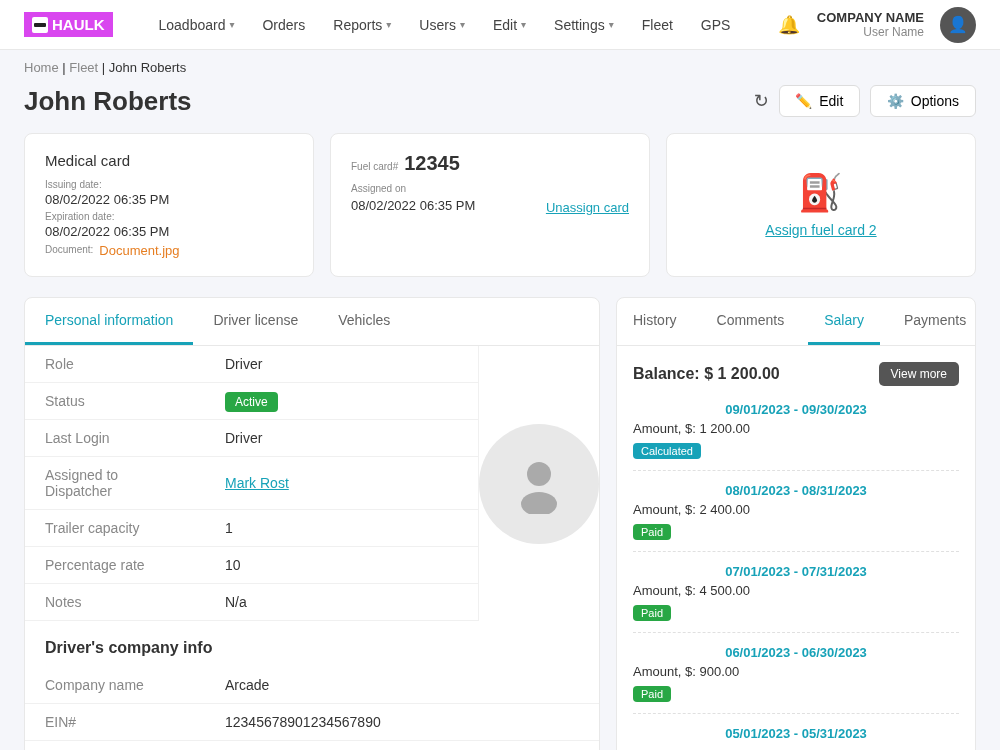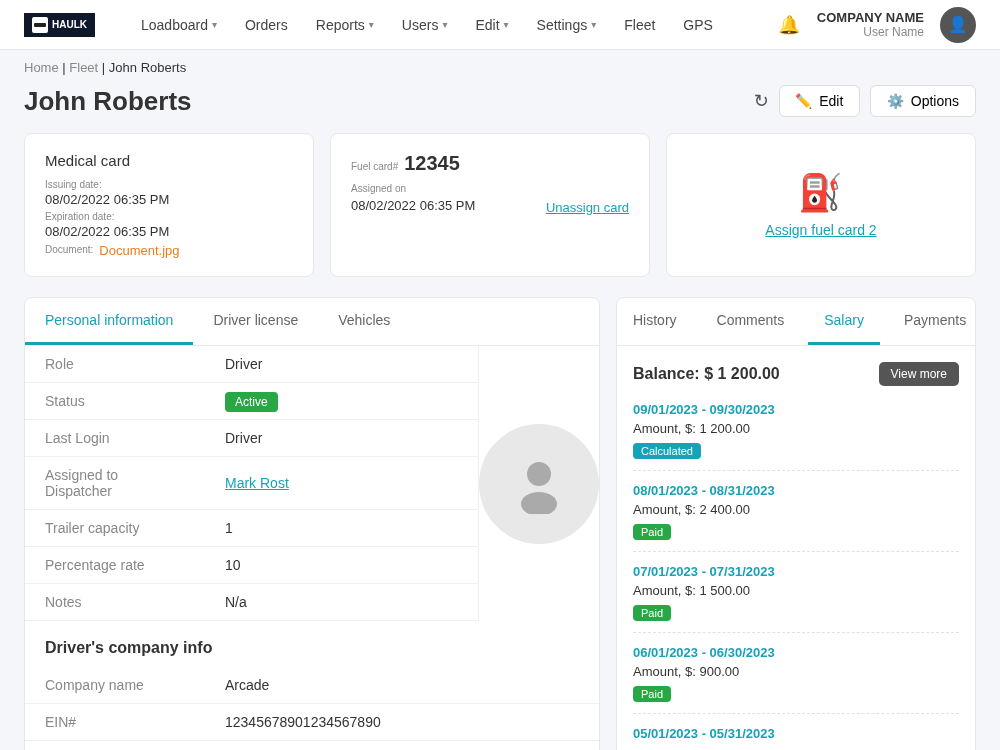--- a/index.html
+++ b/index.html
@@ -1,21 +1,21 @@
 <!DOCTYPE html>
 <html><head>
   <meta charset="utf-8">
   <style>
     * { box-sizing: border-box; margin: 0; padding: 0; }
     body { font-family: -apple-system, BlinkMacSystemFont, 'Segoe UI', sans-serif; font-size: 14px; background: #f5f6fa; color: #333; }
 
     
     .navbar { background: #fff; border-bottom: 1px solid #e8e8e8; display: flex; align-items: center; padding: 0 24px; height: 50px; }
     .logo { display: flex; align-items: center; gap: 6px; font-weight: 700; font-size: 18px; margin-right: 32px; }
-    .logo-box { background: #0f172a; color: #fff; padding: 4px 8px; font-size: 10px; display: flex; align-items: center; gap: 4px; }
+    .logo-box { background: #d946ef; color: #fff; padding: 4px 8px; font-size: 15px; display: flex; align-items: center; gap: 4px; }
     .nav-items { display: flex; align-items: center; gap: 0; flex: 1; }
     .nav-item { padding: 0 14px; height: 50px; display: flex; align-items: center; gap: 4px; cursor: pointer; font-size: 14px; color: #444; white-space: nowrap; }
     .nav-item .chevron { font-size: 10px; color: #888; }
     .nav-right { display: flex; align-items: center; gap: 16px; }
     .nav-bell { font-size: 18px; cursor: pointer; color: #666; position: relative; }
     .company-info { text-align: right; font-size: 12px; }
     .company-info .company-name { font-weight: 700; font-size: 13px; }
     .company-info .user-name { color: #888; }
     .avatar { width: 36px; height: 36px; background: #555; border-radius: 50%; display: flex; align-items: center; justify-content: center; color: #fff; font-size: 16px; cursor: pointer; }
 
@@ -72,21 +72,21 @@
     .right-tabs { display: flex; border-bottom: 1px solid #e8e8e8; gap: 8px; }
     .right-tab { padding: 14px 16px; cursor: pointer; font-size: 14px; color: #666; border-bottom: 3px solid transparent; }
     .right-tab.active { color: #17a2b8; border-bottom-color: #17a2b8; font-weight: 500; }
 
     .right-content { padding: 16px; }
     .balance-row { display: flex; align-items: center; justify-content: space-between; margin-bottom: 16px; }
     .balance-label { font-size: 16px; font-weight: 700; }
     .view-more { background: #555; color: #fff; border: none; padding: 5px 12px; border-radius: 5px; font-size: 12px; cursor: pointer; }
 
     .salary-item { border-bottom: 1px dashed #e0e0e0; padding-bottom: 12px; margin-bottom: 12px; }
-    .salary-date { color: #17a2b8; font-size: 13px; font-weight: 600; margin-bottom: 4px; }
+    .salary-date { color: #17a2b8; font-size: 13px; font-weight: 600; margin-bottom: 4px; text-align: center; }
     .salary-amount { font-size: 13px; color: #333; margin-bottom: 6px; }
     .badge-calculated { background: #17a2b8; color: #fff; padding: 2px 8px; border-radius: 4px; font-size: 11px; }
     .badge-paid { background: #28a745; color: #fff; padding: 2px 8px; border-radius: 4px; font-size: 11px; }
   </style>
 </head>
 <body>
 
 <nav class="navbar">
   <div class="logo">
     <div class="logo-box">
@@ -303,21 +303,21 @@
         <div class="salary-amount">Amount, $: 1 200.00</div>
         <span class="badge-calculated">Calculated</span>
       </div>
       <div class="salary-item">
         <div class="salary-date">08/01/2023 - 08/31/2023</div>
         <div class="salary-amount">Amount, $: 2 400.00</div>
         <span class="badge-paid">Paid</span>
       </div>
       <div class="salary-item">
         <div class="salary-date">07/01/2023 - 07/31/2023</div>
-        <div class="salary-amount">Amount, $: 1 500.00</div>
+        <div class="salary-amount">Amount, $: 4 500.00</div>
         <span class="badge-paid">Paid</span>
       </div>
       <div class="salary-item">
         <div class="salary-date">06/01/2023 - 06/30/2023</div>
         <div class="salary-amount">Amount, $: 900.00</div>
         <span class="badge-paid">Paid</span>
       </div>
       <div class="salary-item" style="border-bottom:none;">
         <div class="salary-date">05/01/2023 - 05/31/2023</div>
 

